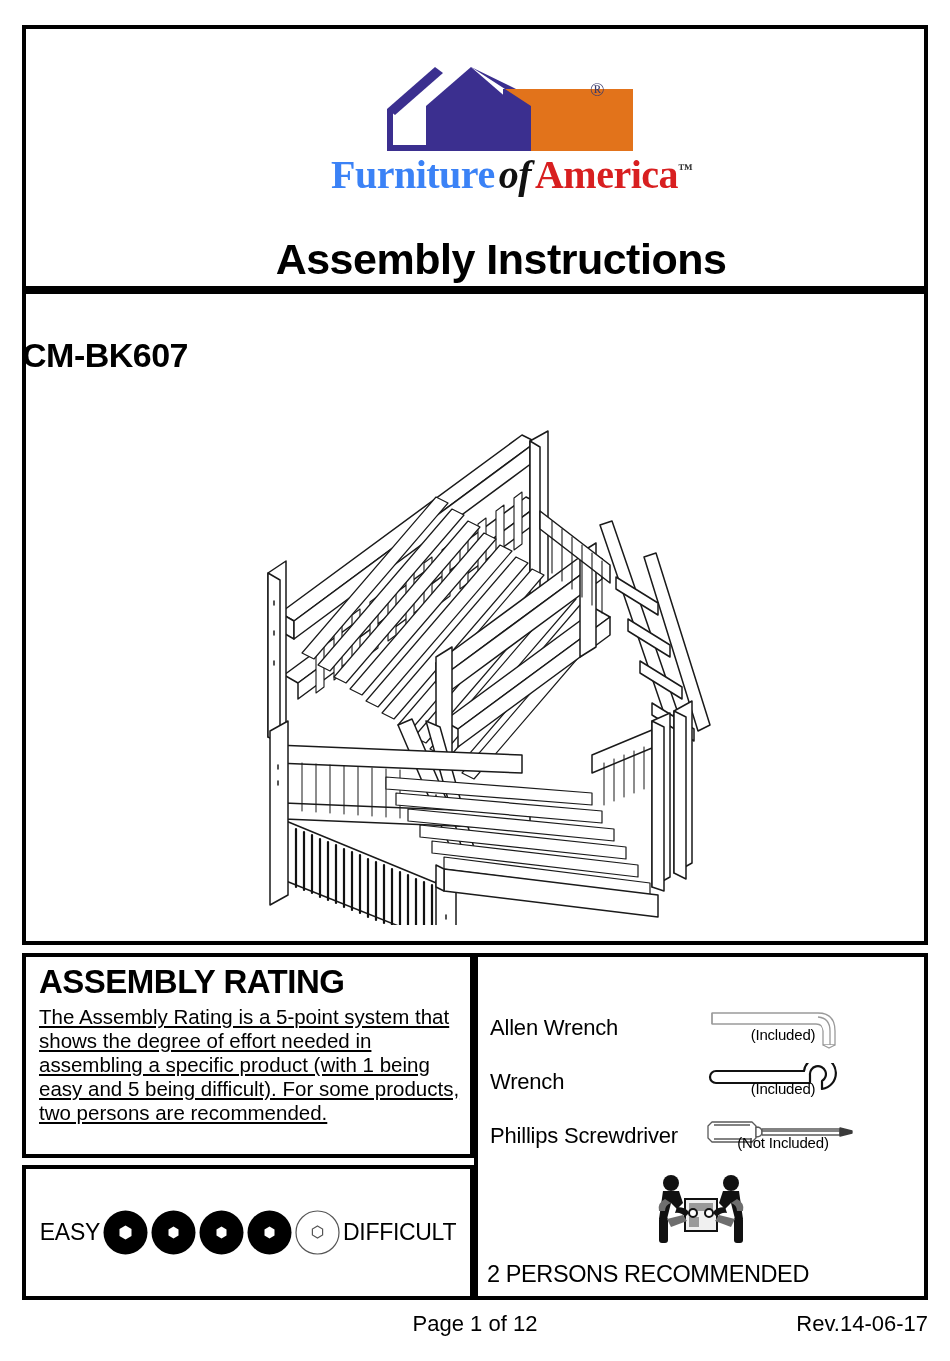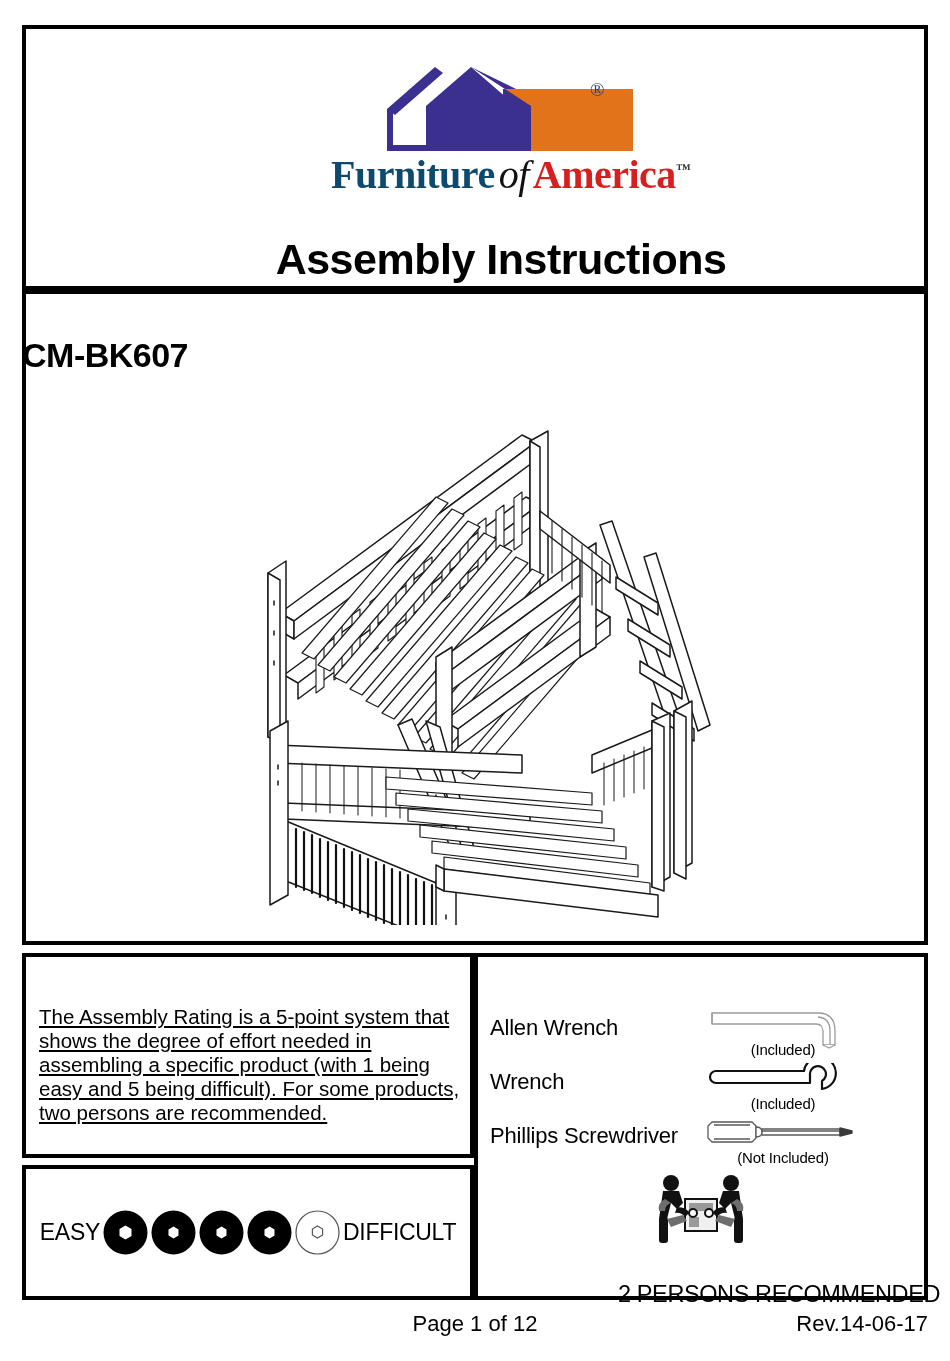--- a/index.html
+++ b/index.html
@@ -59,22 +59,22 @@
     position: absolute;
     left: 0; top: 92px;
     width: 345px;
     text-align: center;
     white-space: nowrap;
     font-family: "Liberation Serif", serif;
     font-size: 40px;
     font-weight: bold;
     letter-spacing: -0.5px;
   }
-  .w-furniture { color: #0c4a6e; }
-  .w-of { color: #111111; font-style: italic; font-weight: normal; padding: 4px 4px; }
+  .w-furniture { color: #3b82f6; }
+  .w-of { color: #111111; font-style: italic; font-weight: bold; padding: 4px 4px; }
   .w-america { color: #d81f20; }
   .w-tm {
     font-size: 15px;
     vertical-align: super;
     color: #333;
     font-weight: bold;
   }
 
   
   #doc-title {
@@ -173,43 +173,42 @@
     letter-spacing: -0.2px;
     white-space: nowrap;
   }
   .tool-icon {
     position: absolute;
     left: 222px; top: 0px;
     width: 166px; height: 40px;
   }
   .tool-note {
     position: absolute;
-    left: 222px; top: 32px;
+    left: 222px; top: 17px;
     width: 166px;
     text-align: center;
     font-size: 15px;
     letter-spacing: -0.2px;
   }
 
   
   #persons-figure {
     position: absolute;
     left: 50%; top: 212px;
     transform: translateX(-50%);
     width: 120px; height: 88px;
   }
   #persons-label {
     position: absolute;
-    left: 16px; top: 304px;
+    left: 9px; top: 304px;
     width: 100%;
-    text-align: right;
+    text-align: left;
     font-size: 23.5px;
     letter-spacing: -0.4px;
     white-space: nowrap;
-    margin-top: 20px;
   }
 
   
   #footer-page {
     position: absolute;
     left: 22px; top: 1311px;
     width: 906px;
     text-align: center;
     font-size: 22px;
   }
@@ -429,20 +428,21 @@
 
       <g fill="#ffffff">
         <polygon points="434,286 452,276 452,438 434,448"></polygon>
         <polygon points="434,286 446,292 446,454 434,448"></polygon>
       </g>
 
     </g>
   </svg>
 
   <div class="box" id="rating-box">
+    <div id="rating-heading">ASSEMBLY RATING</div>
     <div id="rating-desc">The Assembly Rating is a 5-point system that shows the degree of effort needed in assembling a specific product (with 1 being easy and 5 being difficult).  For some products, two persons are recommended.</div>
   </div>
 
   <div class="box" id="scale-box">
     <div id="scale-row">
       <span class="scale-label">EASY</span>
       <span id="scale-dots">
         <span class="dot">
           <svg width="47" height="47" viewBox="0 0 47 47">
               <circle cx="23.5" cy="23.5" r="22" fill="#000"></circle>

